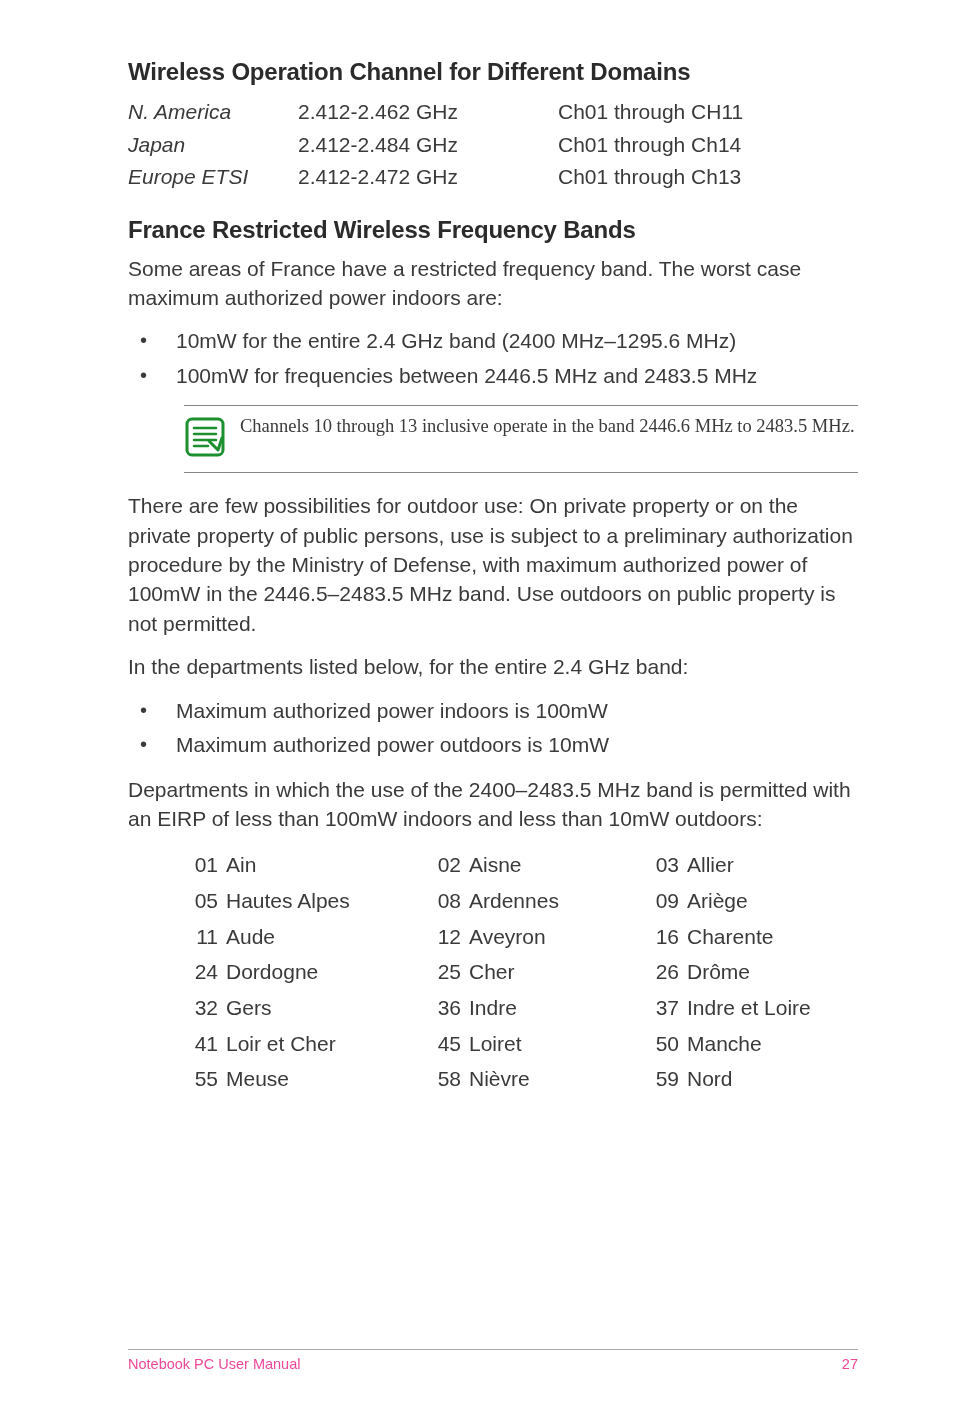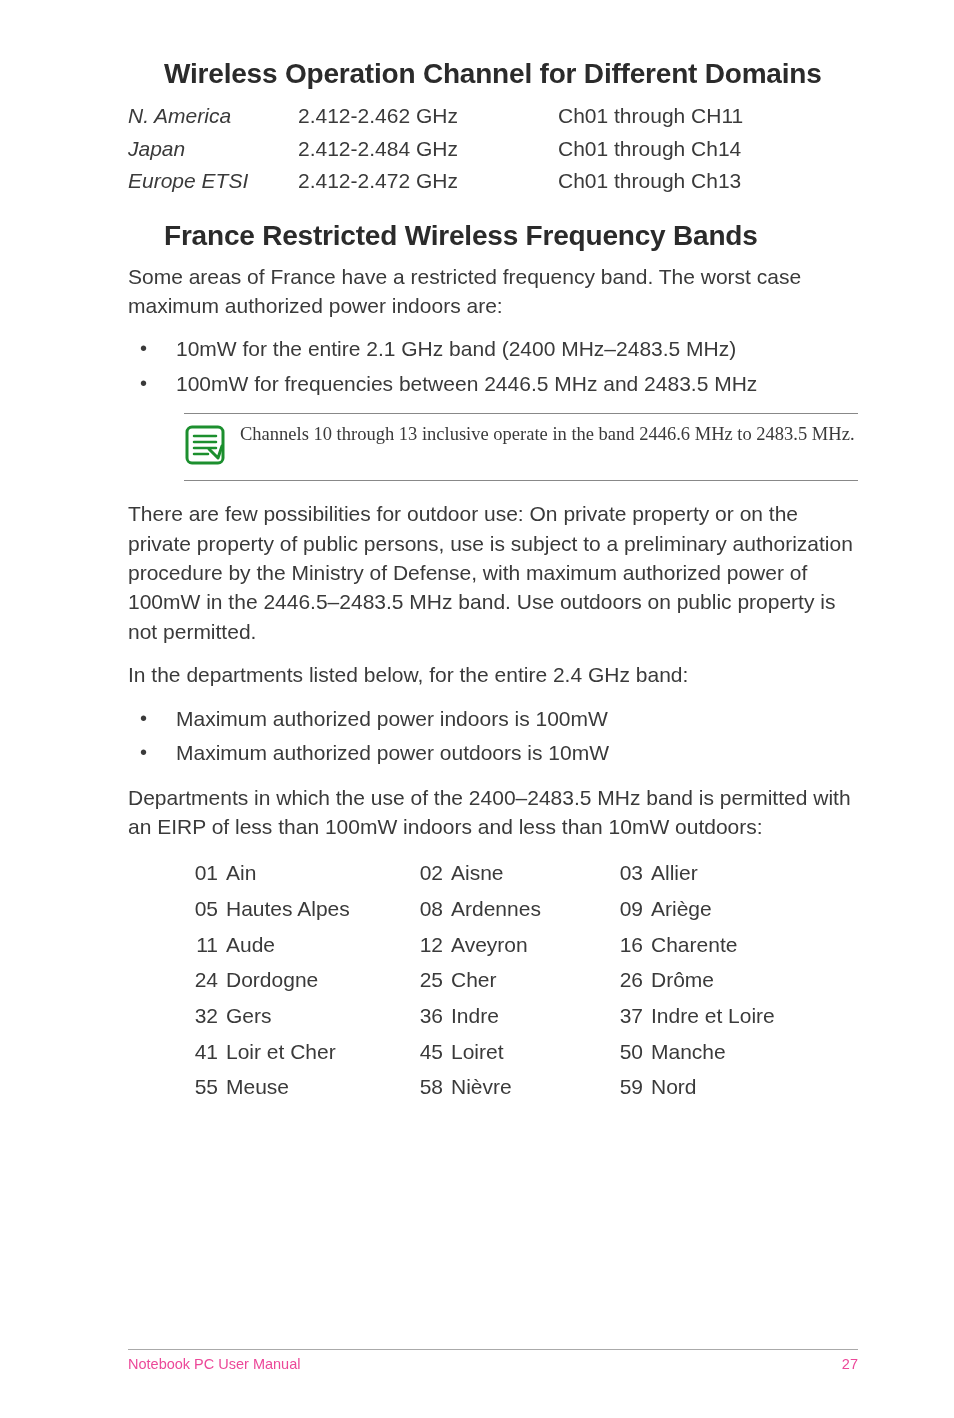--- a/index.html
+++ b/index.html
@@ -7,26 +7,25 @@
     font-family: "Segoe UI", "Myriad Pro", Arial, sans-serif;
     background: #fff;
     color: #3a3a3a;
     width: 954px;
     height: 1418px;
     padding: 58px 96px 0 128px;
     position: relative;
     -webkit-font-smoothing: antialiased;
   }
   h2.heading {
-    font-size: 28px;
+    font-size: 24px;
     font-weight: 700;
     color: #2b2b2b;
     margin-bottom: 10px;
     letter-spacing: -0.2px;
-    margin-left: 36px;
   }
   .channel-table { margin-bottom: 22px; font-size: 21px; line-height: 1.55; }
   .channel-row { display: flex; }
   .col-region { width: 170px; font-style: italic; }
   .col-freq   { width: 260px; }
   .col-chan   { flex: 1; }
 
   p.body { font-size: 21px; line-height: 1.4; margin-bottom: 14px; }
   ul.bullets { list-style: none; margin: 0 0 14px 0; font-size: 21px; }
   ul.bullets li { position: relative; padding-left: 48px; line-height: 1.45; margin-bottom: 4px; }
@@ -38,21 +37,21 @@
     display: flex; align-items: flex-start;
     margin: 6px 0 18px 56px;
     padding: 6px 0 10px 0;
     border-top: 1px solid #888;
     border-bottom: 1px solid #888;
   }
   .note-icon { flex: 0 0 56px; padding-top: 4px; }
   .note-text { font-size: 18.5px; line-height: 1.35; padding-top: 2px; font-family: Liberation Serif, serif; }
 
   .dept-table { margin: 4px 0 0 56px; font-size: 21px; }
-  .dept-row { display: flex; line-height: 1.7; }
+  .dept-row { display: flex; line-height: 1.7; gap: 18px; }
   .dept-cell { display: flex; }
   .dept-cell.c0 { width: 225px; }
   .dept-cell.c1 { width: 200px; }
   .dept-cell.c2 { flex: 1; }
   .dnum { width: 34px; text-align: right; margin-right: 8px; }
 
   .footer {
     position: absolute; bottom: 46px; left: 128px; right: 96px;
     border-top: 1px solid #aaa; padding-top: 6px;
     display: flex; justify-content: space-between; font-size: 14.5px; color: #ec4899;
@@ -81,21 +80,21 @@
     <div class="col-freq">2.412-2.472 GHz</div>
     <div class="col-chan">Ch01 through Ch13</div>
   </div>
 </div>
 
 <h2 class="heading second-heading">France Restricted Wireless Frequency Bands</h2>
 
 <p class="body">Some areas of France have a restricted frequency band. The worst case maximum authorized power indoors are:</p>
 
 <ul class="bullets">
-  <li>10mW for the entire 2.1 GHz band (2400 MHz–2483.5 MHz)</li>
+  <li>10mW for the entire 2.4 GHz band (2400 MHz–1295.6 MHz)</li>
   <li>100mW for frequencies between 2446.5 MHz and 2483.5 MHz</li>
 </ul>
 
 <div class="note-box">
   <div class="note-icon">
     <svg width="42" height="42" viewBox="0 0 42 42">
       <rect x="3" y="3" width="36" height="36" rx="5" ry="5" fill="none" stroke="#1c8f2e" stroke-width="3"></rect>
       <path d="M10 12 L32 12 M10 18 L32 18 M10 24 L32 24 M10 30 L24 30" stroke="#1c8f2e" stroke-width="2.5" fill="none" stroke-linecap="round"></path>
       <path d="M25 25 L34 34 L38 22" stroke="#1c8f2e" stroke-width="3" fill="none" stroke-linecap="round" stroke-linejoin="round"></path>
     </svg>

